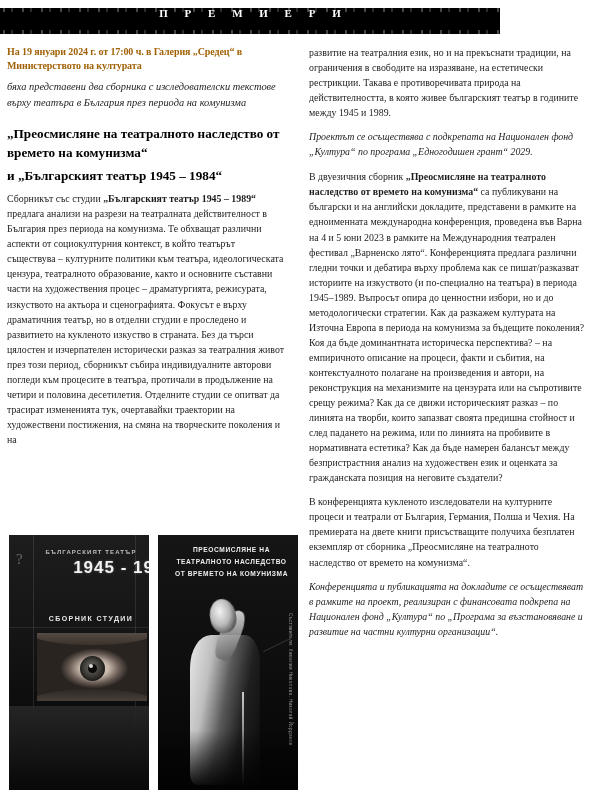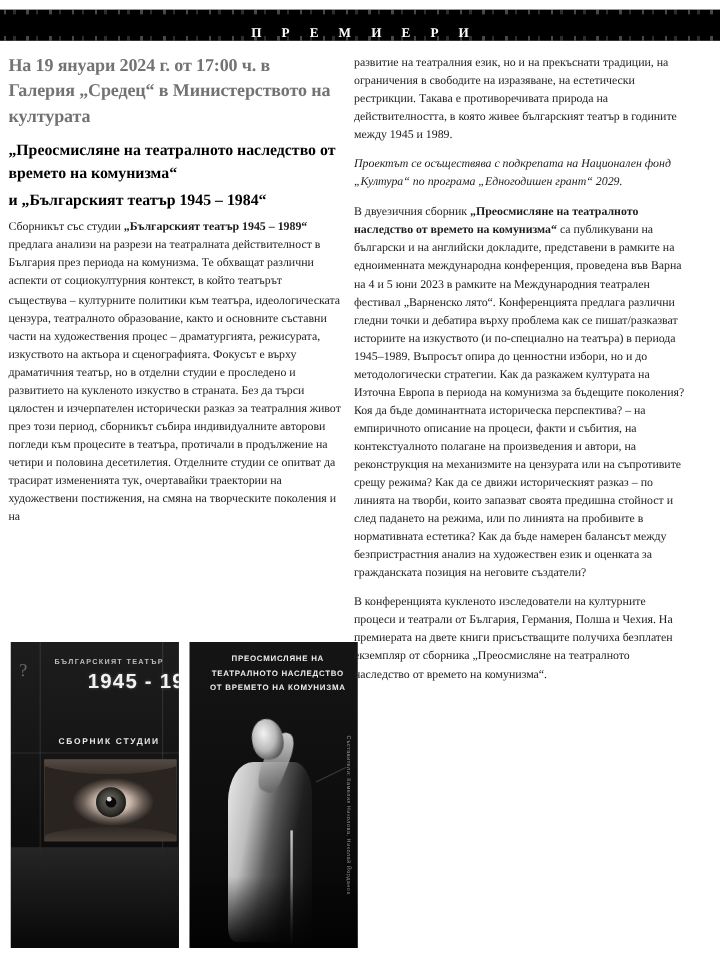--- a/index.html
+++ b/index.html
@@ -14,25 +14,25 @@
     overflow: hidden;
     font-family: "Liberation Serif", "DejaVu Serif", serif;
     color: #1a1a1a;
   }
 
   
   .banner {
     position: absolute;
     top: 8px;
     left: 0;
-    width: 600px;
+    width: 500px;
     height: 26px;
     background: #000000;
     display: flex;
-    align-items: flex-end;
+    align-items: flex-start;
     justify-content: center;
     overflow: hidden;
   }
   .banner-noise-top,
   .banner-noise-bottom {
     position: absolute;
     left: 0;
     width: 600px;
     height: 4px;
     background:
@@ -72,30 +72,30 @@
     left: 0;
     width: 600px;
     height: 755px;
   }
   .col {
     position: absolute;
     top: 0;
     width: 277px;
   }
   .col-left  { left: 7px; }
-  .col-right { left: 295px; }
+  .col-right { left: 309px; }
 
   
   .headline {
     font-family: "Liberation Serif", "DejaVu Serif", serif;
     font-weight: bold;
-    font-size: 15px;
+    font-size: 10px;
     line-height: 1.42;
     margin: 0 0 6px 0;
-    color: #737373;
+    color: #a16207;
     letter-spacing: -0.1px;
   }
   .lead {
     font-family: "Liberation Serif", "DejaVu Serif", serif;
     font-style: italic;
     font-size: 10.4px;
     line-height: 1.46;
     margin: 0 0 14px 0;
     color: #1c1c1c;
   }
@@ -342,20 +342,21 @@
   <div class="banner-noise-bottom"></div>
   <div class="banner-title">П Р Е М И Е Р И</div>
 </div>
 
 <div class="page">
 
   <div class="col col-left">
 
     <h1 class="headline">На 19 януари 2024 г. от 17:00 ч. в Галерия „Средец“ в Министерството на културата</h1>
 
+    <p class="lead">бяха представени два сборника с изследователски текстове върху театъра в България през периода на комунизма</p>
 
     <h2 class="booktitle">
       <span>„Преосмисляне на театралното наследство от времето на комунизма“</span>
       <span class="sub">и „Българският театър 1945 – 1984“</span>
     </h2>
 
     <p class="body">
       <span>Сборникът със студии </span><b>„Българският театър 1945 – 1989“</b><span> предлага анализи на разрези на театралната действителност в България през периода на комунизма. Те обхващат различни аспекти от социокултурния контекст, в който театърът съществува – културните политики към театъра, идеологическата цензура, театралното образование, както и основните съставни части на художествения процес – драматургията, режисурата, изкуството на актьора и сценографията. Фокусът е върху драматичния театър, но в отделни студии е проследено и развитието на кукленото изкуство в страната. Без да търси цялостен и изчерпателен исторически разказ за театралния живот през този период, сборникът събира индивидуалните авторови погледи към процесите в театъра, протичали в продължение на четири и половина десетилетия. Отделните студии се опитват да трасират измененията тук, очертавайки траектории на художествени постижения, на смяна на творческите поколения и на</span>
     </p>
 
@@ -407,16 +408,17 @@
 
 
     <p class="italic">Проектът се осъществява с подкрепата на Национален фонд „Култура“ по програма „Едногодишен грант“ 2029.</p>
 
     <p class="body">
       <span>В двуезичния сборник </span><b>„Преосмисляне на театралното наследство от времето на комунизма“</b><span> са публикувани на български и на английски докладите, представени в рамките на едноименната международна конференция, проведена във Варна на 4 и 5 юни 2023 в рамките на Международния театрален фестивал „Варненско лято“. Конференцията предлага различни гледни точки и дебатира върху проблема как се пишат/разказват историите на изкуството (и по-специално на театъра) в периода 1945–1989. Въпросът опира до ценностни избори, но и до методологически стратегии. Как да разкажем културата на Източна Европа в периода на комунизма за бъдещите поколения? Коя да бъде доминантната историческа перспектива? – на емпиричното описание на процеси, факти и събития, на контекстуалното полагане на произведения и автори, на реконструкция на механизмите на цензурата или на съпротивите срещу режима? Как да се движи историческият разказ – по линията на творби, които запазват своята предишна стойност и след падането на режима, или по линията на пробивите в нормативната естетика? Как да бъде намерен балансът между безпристрастния анализ на художествен език и оценката за гражданската позиция на неговите създатели?</span>
     </p>
 
     <p class="body">В конференцията кукленото изследователи на културните процеси и театрали от България, Германия, Полша и Чехия. На премиерата на двете книги присъстващите получиха безплатен екземпляр от сборника „Преосмисляне на театралното наследство от времето на комунизма“.</p>
 
+    <p class="italic">Конференцията и публикацията на докладите се осъществяват в рамките на проект, реализиран с финансовата подкрепа на Национален фонд „Култура“ по „Програма за възстановяване и развитие на частни културни организации“.</p>
 
   </div>
 
 </div>
 
 </body></html>

